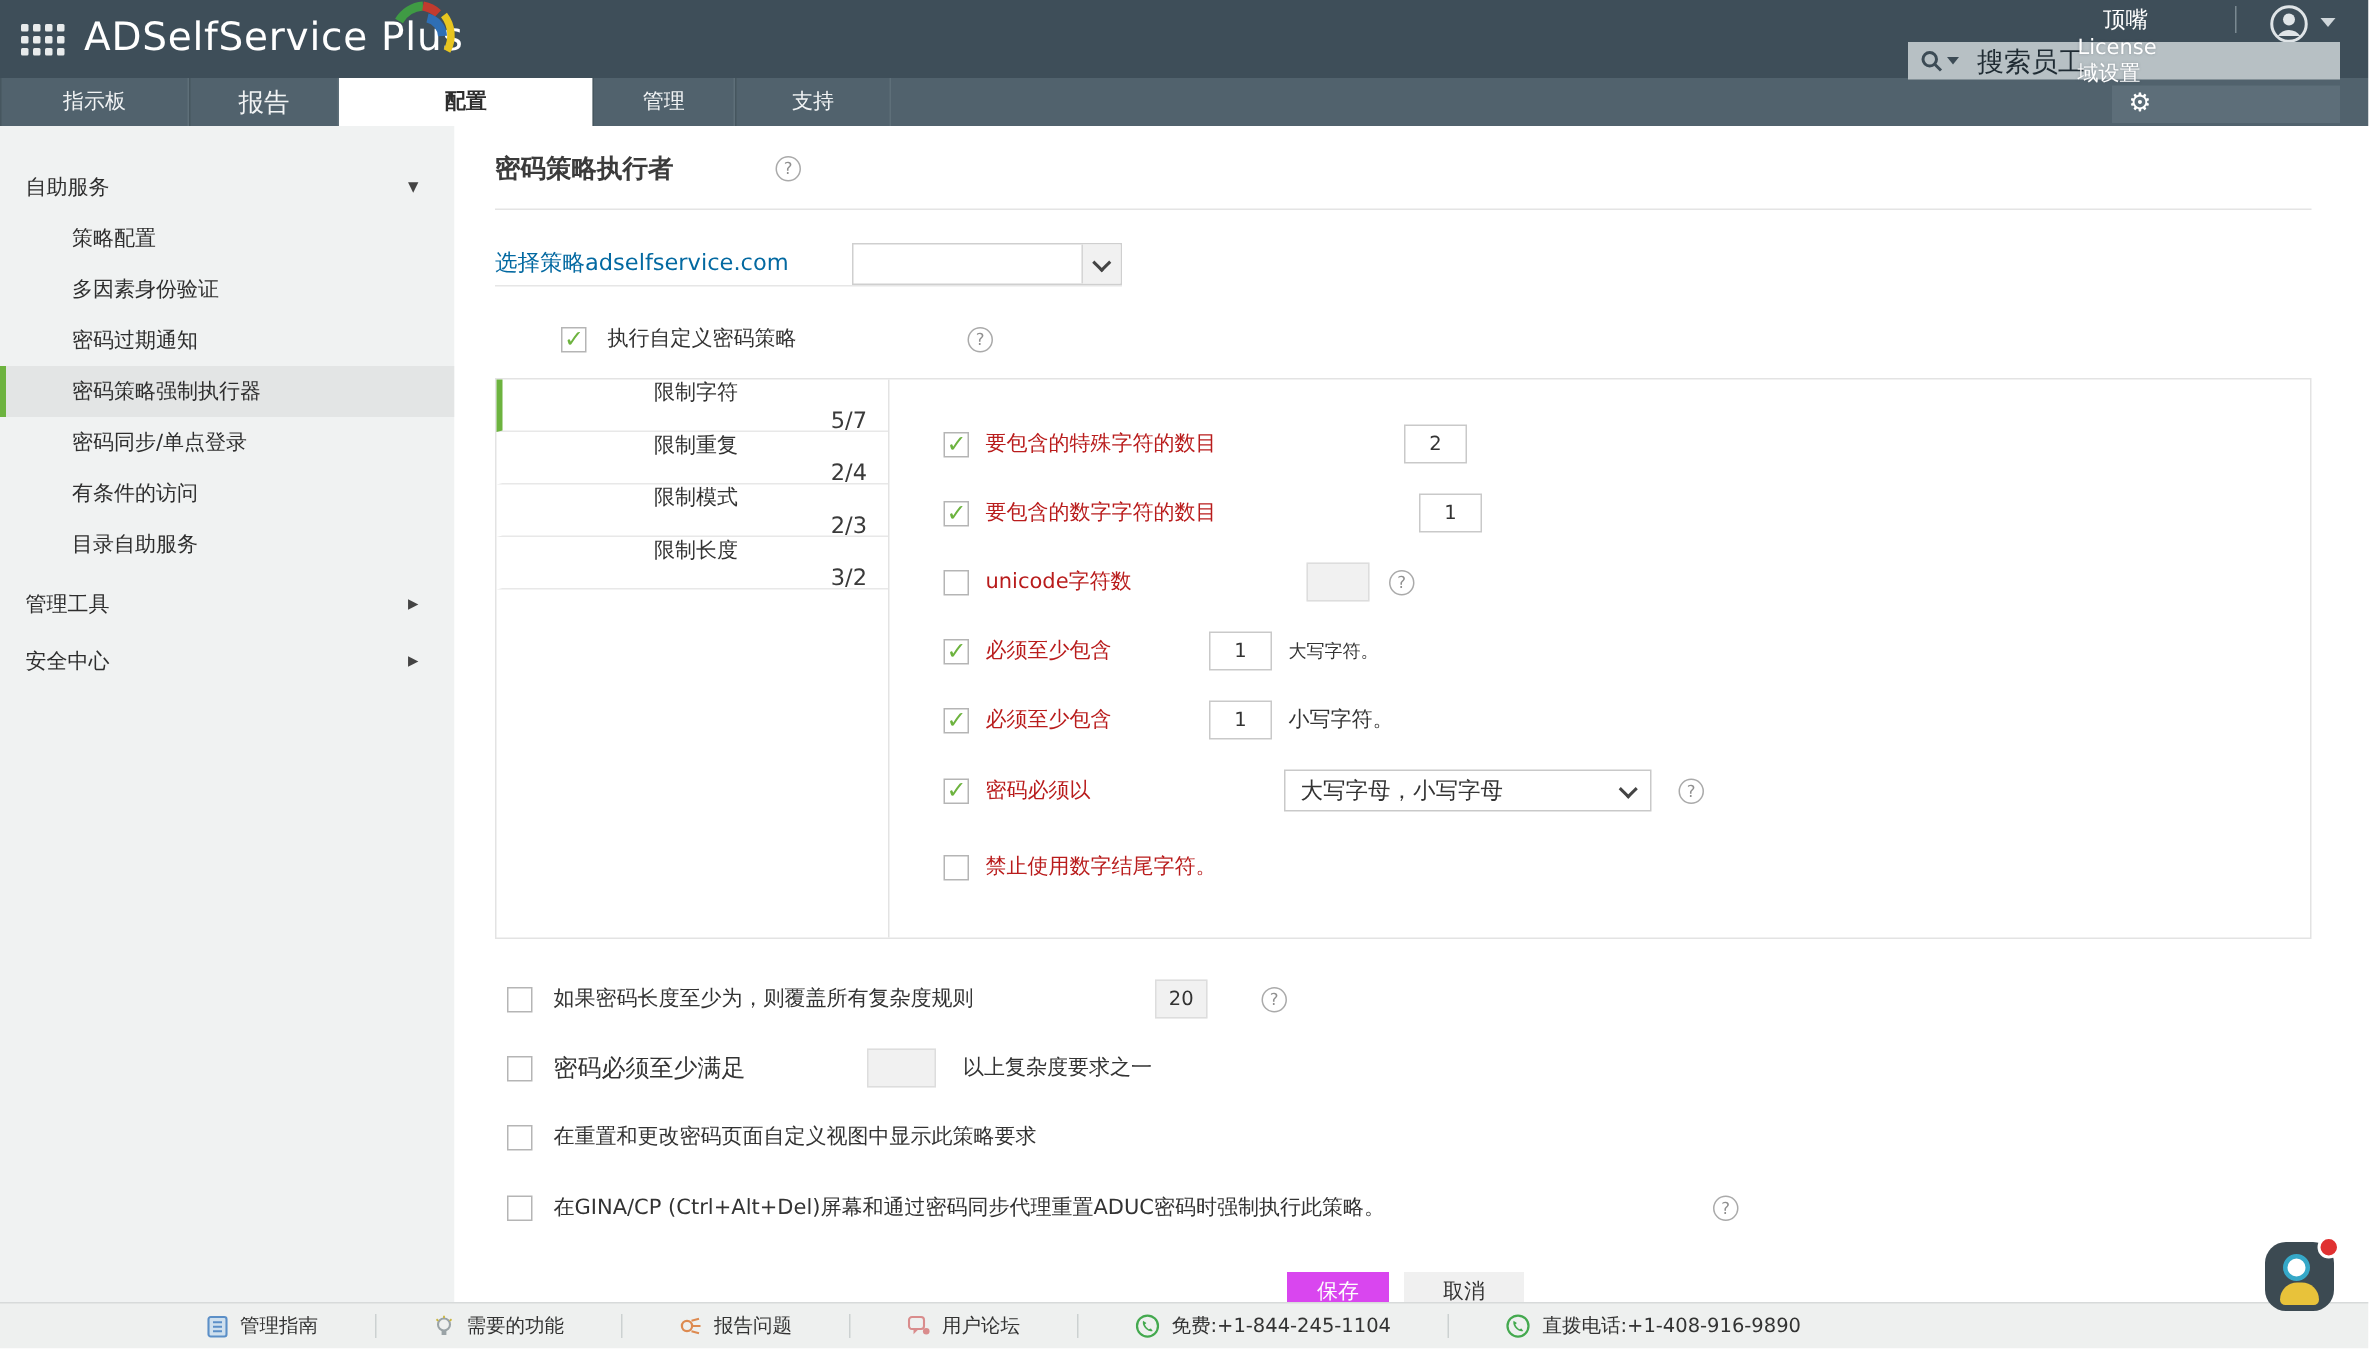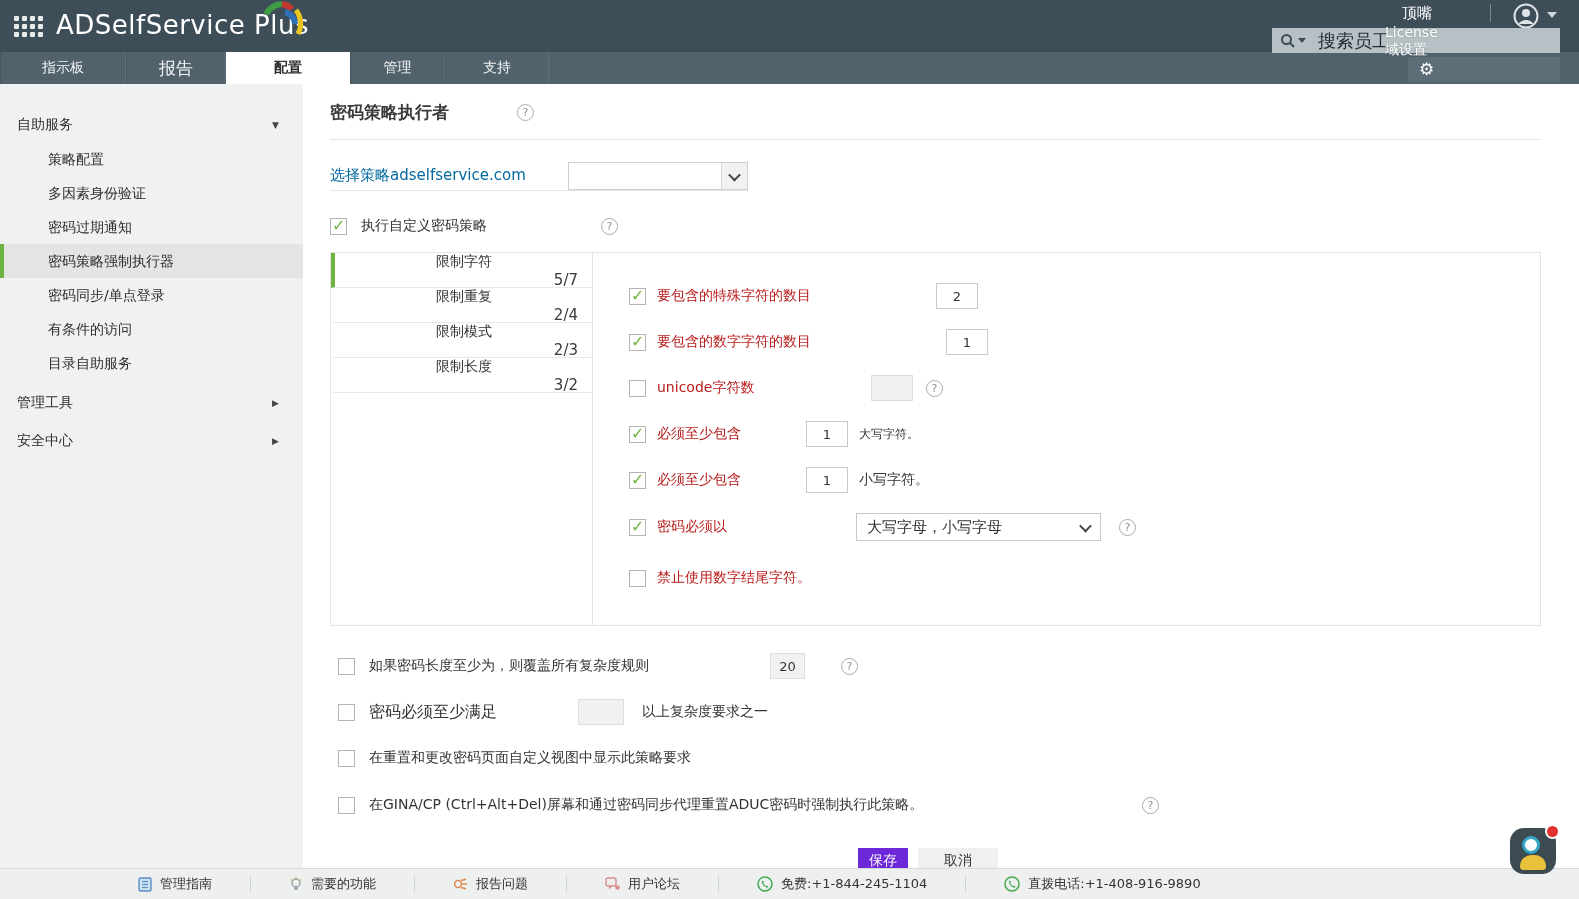--- a/index.html
+++ b/index.html
@@ -33,21 +33,21 @@
     font-size:18px; margin-left:12px; width:180px; font-family:inherit; }
   .search-overlay { position:absolute; left:113px; top:-4px; color:#fff; font-size:14px; line-height:17px; z-index:6; text-shadow:0 0 2px rgba(60,70,80,.35); }
   .search-overlay div { cursor:pointer; }
 
   
   .tabbar { position:absolute; top:52px; left:0; width:1579px; height:32px; background:#51626d; display:flex; }
   .tab { height:32px; display:flex; align-items:center; justify-content:center;
     color:#f2f4f5; font-size:14px; border-right:1px solid #5e6f79; border-left:1px solid #46565f; cursor:pointer; }
   .tab:nth-child(1){ width:126px; }
   .tab:nth-child(2){ width:100px; font-size:17px; }
-  .tab:nth-child(3){ width:124px; }
+  .tab:nth-child(3){ width:169px; }
   .tab:nth-child(4){ width:95px; }
   .tab:nth-child(5){ width:104px; }
   .tab.active { background:#fff; color:#2d2d2d; font-weight:bold; border-color:#fff; }
   .gear-box { position:absolute; right:19px; top:5px; width:152px; height:25px; background:#5d6e79;
     display:flex; align-items:center; cursor:pointer; }
   .gear-glyph { color:#fff; font-size:17px; margin-left:11px; line-height:1; }
 
   
   .sidebar { position:absolute; top:84px; left:0; width:303px; bottom:31px; background:#f0f2f2; padding-top:24px; }
   .side-sec { display:flex; align-items:center; justify-content:space-between;
@@ -70,21 +70,21 @@
     border-bottom:1px solid #e6e6e6; padding-bottom:0; }
   .policy-label { font-size:15px; color:#0369a1; padding-bottom:5px; }
   .policy-select { margin-left:auto; width:180px; height:28px; border:1px solid #cfcfcf; background:#fff;
     display:flex; cursor:pointer; }
   .policy-select .sel-text { flex:1; }
   .sel-btn { width:26px; border-left:1px solid #d5d5d5; background:#f1f1f1;
     display:flex; align-items:center; justify-content:center; }
   .chev { width:9px; height:9px; border-right:2px solid #444; border-bottom:2px solid #444;
     transform:rotate(45deg) translate(-1px,-1px); }
 
-  .enforce-row { margin-top:26px; display:flex; align-items:center; }
+  .enforce-row { margin-top:26px; display:flex; align-items:center;margin-left:44px; }
   .cb { width:17px; height:17px; border:1px solid #b5b5b5; background:#fff; position:relative;
     display:inline-block; cursor:pointer; flex:0 0 auto; }
   .cb.checked::after { content:"✓"; position:absolute; left:1px; top:-3px; color:#6db33f;
     font-size:16px; font-weight:bold; }
   .enforce-label { margin-left:14px; font-size:14px; }
   .enforce-help { margin-left:114px; }
 
   
   .panel { margin-top:17px; width:1211px; height:374px; border:1px solid #e3e3e3; display:flex; }
   .rule-col { width:262px; border-right:1px solid #e3e3e3; }
@@ -109,21 +109,21 @@
   .brow { position:relative; display:flex; align-items:center; height:26px; }
   .brow .cb { margin-left:8px; }
   .brow .blabel { margin-left:14px; }
   .brow1 { margin-top:27px; }
   .brow2 { margin-top:20px; }
   .brow2 .blabel { font-size:16px; }
   .brow3 { margin-top:20px; }
   .brow4 { margin-top:21px; }
 
   .actions { margin-top:30px; margin-left:528px; display:flex; }
-  .btn-save { width:50px; height:26px; background:#6d28d9; color:#fdfdfd; border:none;
+  .btn-save { width:68px; height:26px; background:#d946ef; color:#fdfdfd; border:none;
     font-size:14px; font-family:inherit; cursor:pointer; }
   .btn-cancel { width:80px; height:26px; background:#f0f0f0; color:#333; border:none;
     font-size:14px; font-family:inherit; margin-left:10px; cursor:pointer; }
 
   
   .footer { position:absolute; left:0; bottom:0; width:1579px; height:31px; background:#eef0ef;
     border-top:1px solid #d7dada; display:flex; align-items:center; padding-left:100px; }
   .f-item { display:flex; align-items:center; padding:0 38px; height:16px;
     border-right:1px solid #ccd1d1; cursor:pointer; font-size:13px; color:#333; }
   .f-item:last-child { border-right:none; }

